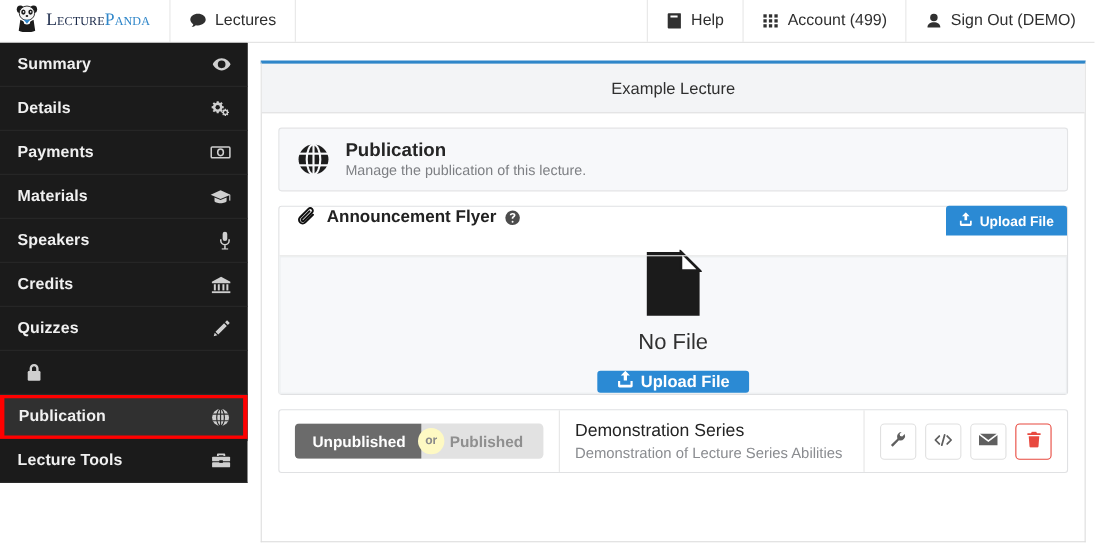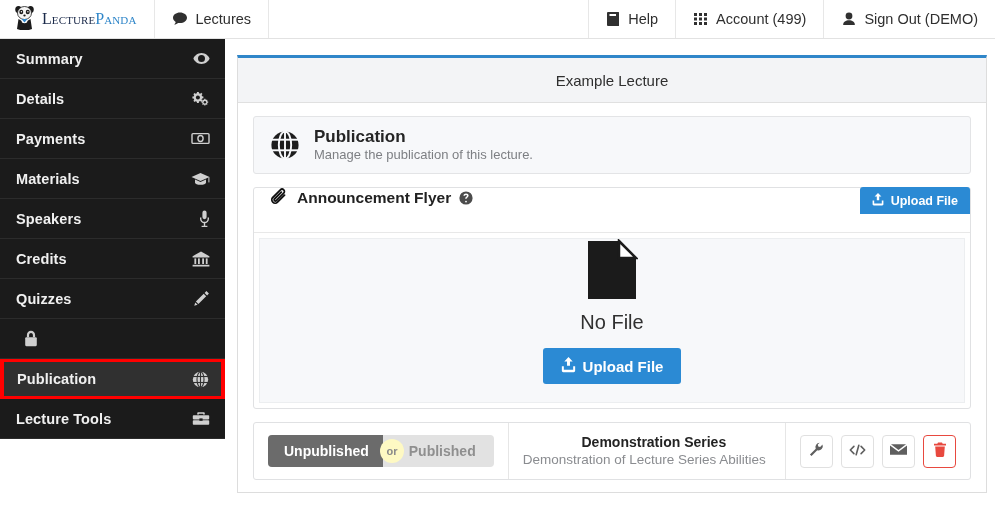--- a/index.html
+++ b/index.html
@@ -139,25 +139,25 @@
     font-family: "Liberation Sans", sans-serif;
   }
   .btn-upload-top {
     position: absolute; right: 0px; top: -1px;
     height: 27px; padding: 0 12px;
     border-radius: 3px 3px 0 0;
   }
 
   .dropzone {
     background: #f7f8fa;
-    margin: 5px;
+    margin: 0;
     border: 1px solid #eceef0;
-    height: 165px;
+    height: 125px;
     display: flex; flex-direction: column;
-    align-items: center; justify-content: flex-start;
+    align-items: center; justify-content: flex-end;
     gap: 4px;
   }
   .file-glyph { margin-bottom: 2px; }
   .nofile-txt { font-size: 20px; color: #303030; margin-bottom: 10px; }
   .btn-upload-big { height: 36px; padding: 0 18px; font-size: 15px; }
 
   
   .series-row {
     margin-top: 13px; margin-bottom: 13px;
     border: 1px solid #e0e1e3;
@@ -197,21 +197,21 @@
     color: #8f8f8f; font-size: 14px; font-weight: bold;
     padding: 0 18px 0 26px; height: 100%;
     display: flex; align-items: center;
   }
   .series-info {
     flex: 1 1 auto;
     display: flex; flex-direction: column; justify-content: center;
     padding-left: 14px;
     border-right: 1px solid #e6e6e6;
   }
-  .series-name { font-size: 14px; font-weight: bold; color: #232323; line-height: 1.3; text-align: center; }
+  .series-name { font-size: 16px; font-weight: normal; color: #232323; line-height: 1.3; }
   .series-desc { font-size: 13.5px; color: #8a8c90; line-height: 1.3; }
   .series-actions {
     display: flex; align-items: center; gap: 8px;
     padding: 0 14px;
   }
   .act-btn {
     width: 33px; height: 33px;
     border: 1px solid #e0e0e0; border-radius: 4px;
     background: #ffffff; color: #5f5f5f;
     display: flex; align-items: center; justify-content: center;

